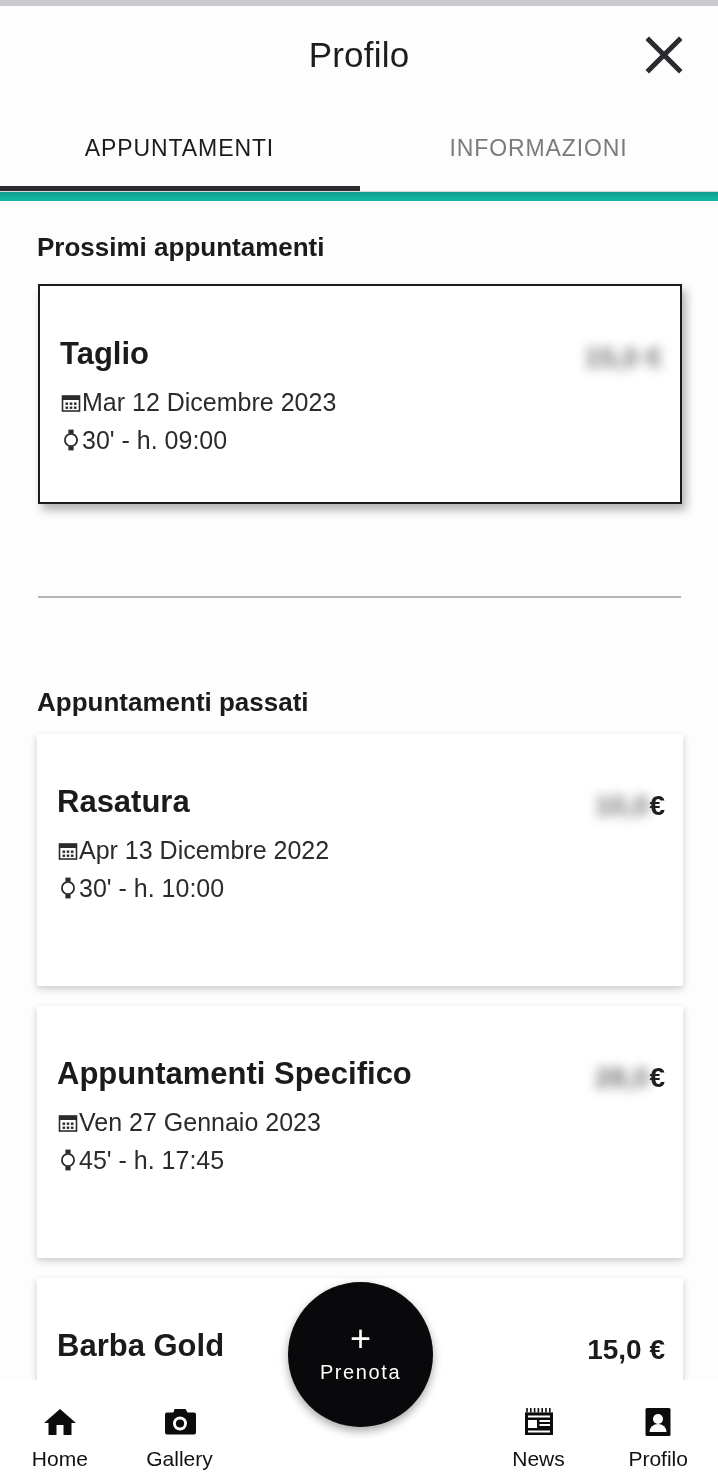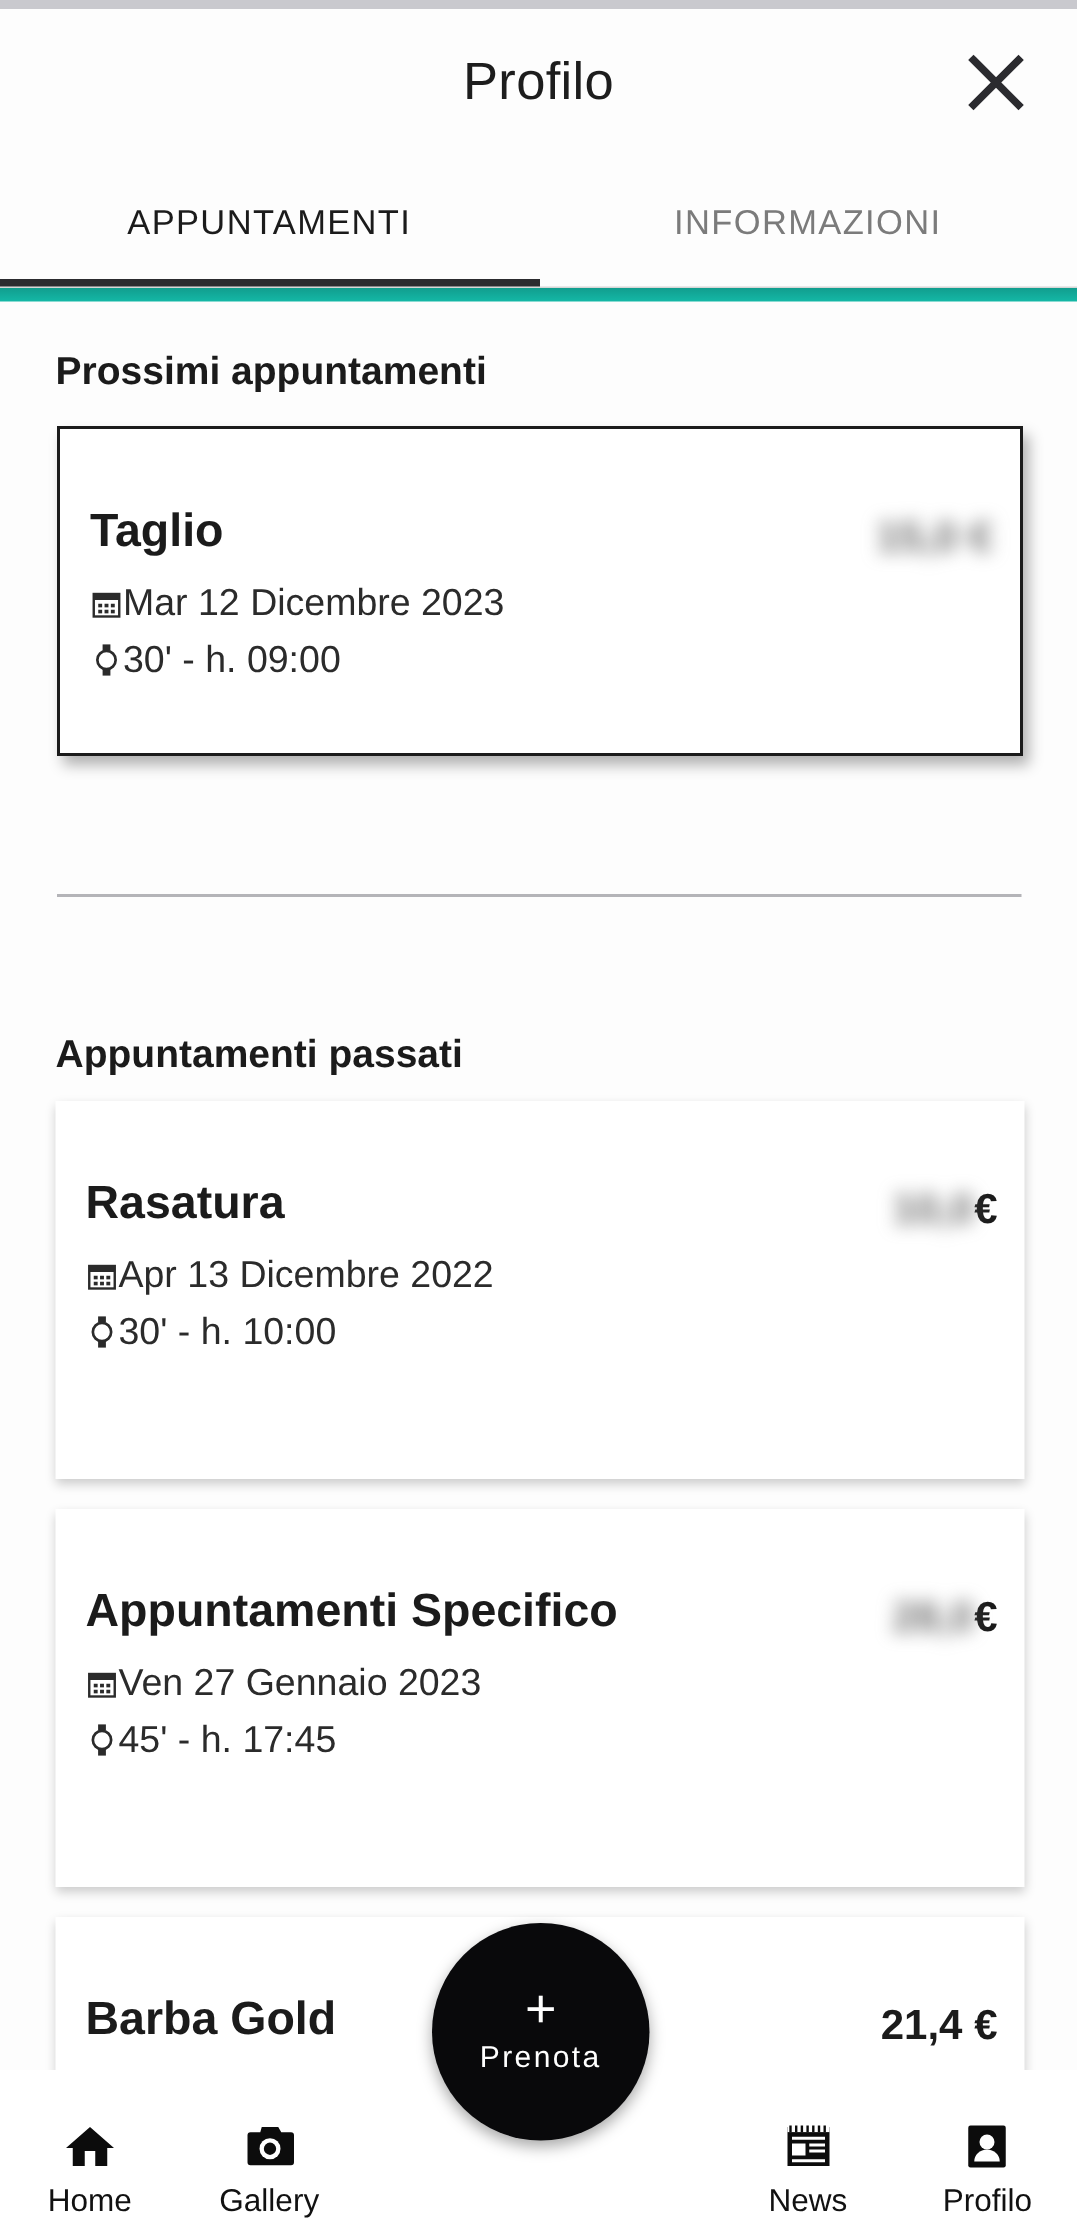--- a/index.html
+++ b/index.html
@@ -247,21 +247,21 @@
 
   
   .bottom-nav {
     position: absolute;
     left: 0;
     bottom: 0;
     width: 718px;
     height: 100px;
     background: #ffffff;
     display: flex;
-    align-items: flex-end;
+    align-items: center;
     z-index: 20;
   }
   .nav-item {
     width: 143.6px;
     padding-top: 14px;
     display: flex;
     flex-direction: column;
     align-items: center;
     gap: 7px;
     cursor: pointer;
@@ -429,21 +429,21 @@
           </div>
         </div>
       </div>
     </div>
 
     <div class="card past p3">
       <div class="card-body">
         <div class="card-row-top">
           <div class="card-name">Barba Gold</div>
           <div class="card-price">
-            <span>21,4</span>&nbsp;<span>€</span>
+            <span>15,0</span>&nbsp;<span>€</span>
           </div>
         </div>
       </div>
     </div>
 
   </div>
 
   <div class="fab">
     <div class="fab-plus">+</div>
     <div class="fab-label">Prenota</div>

